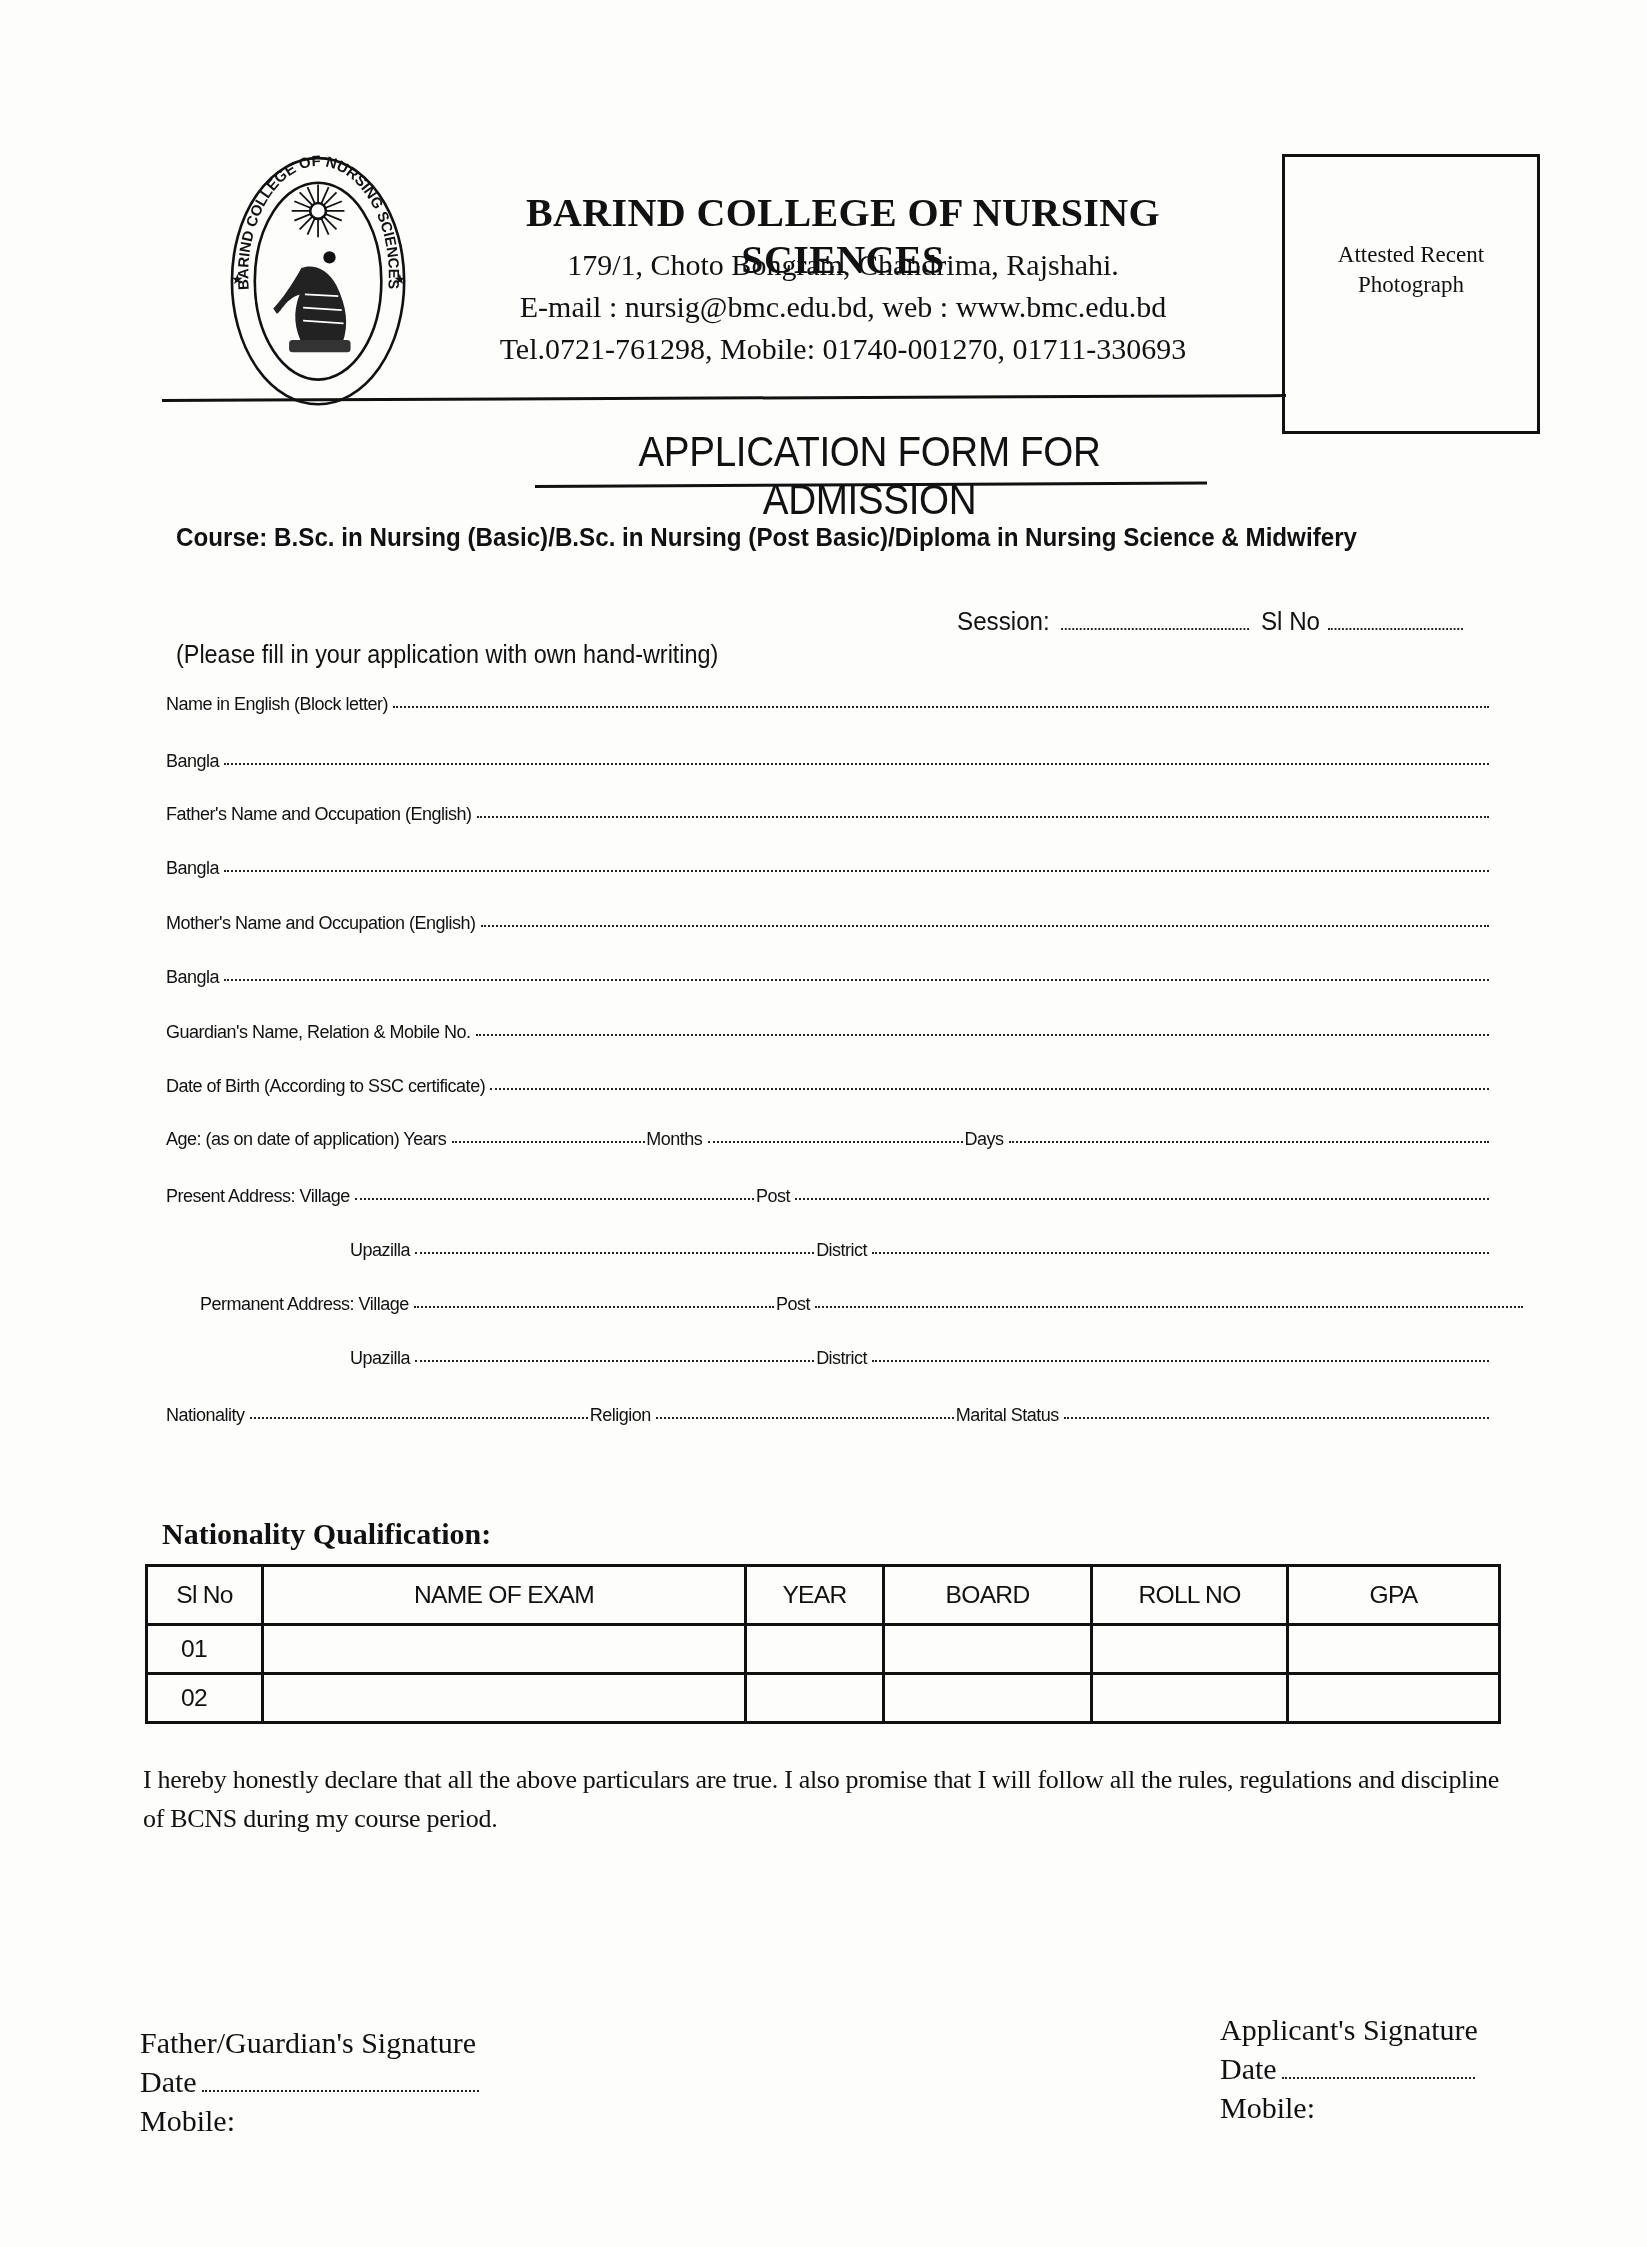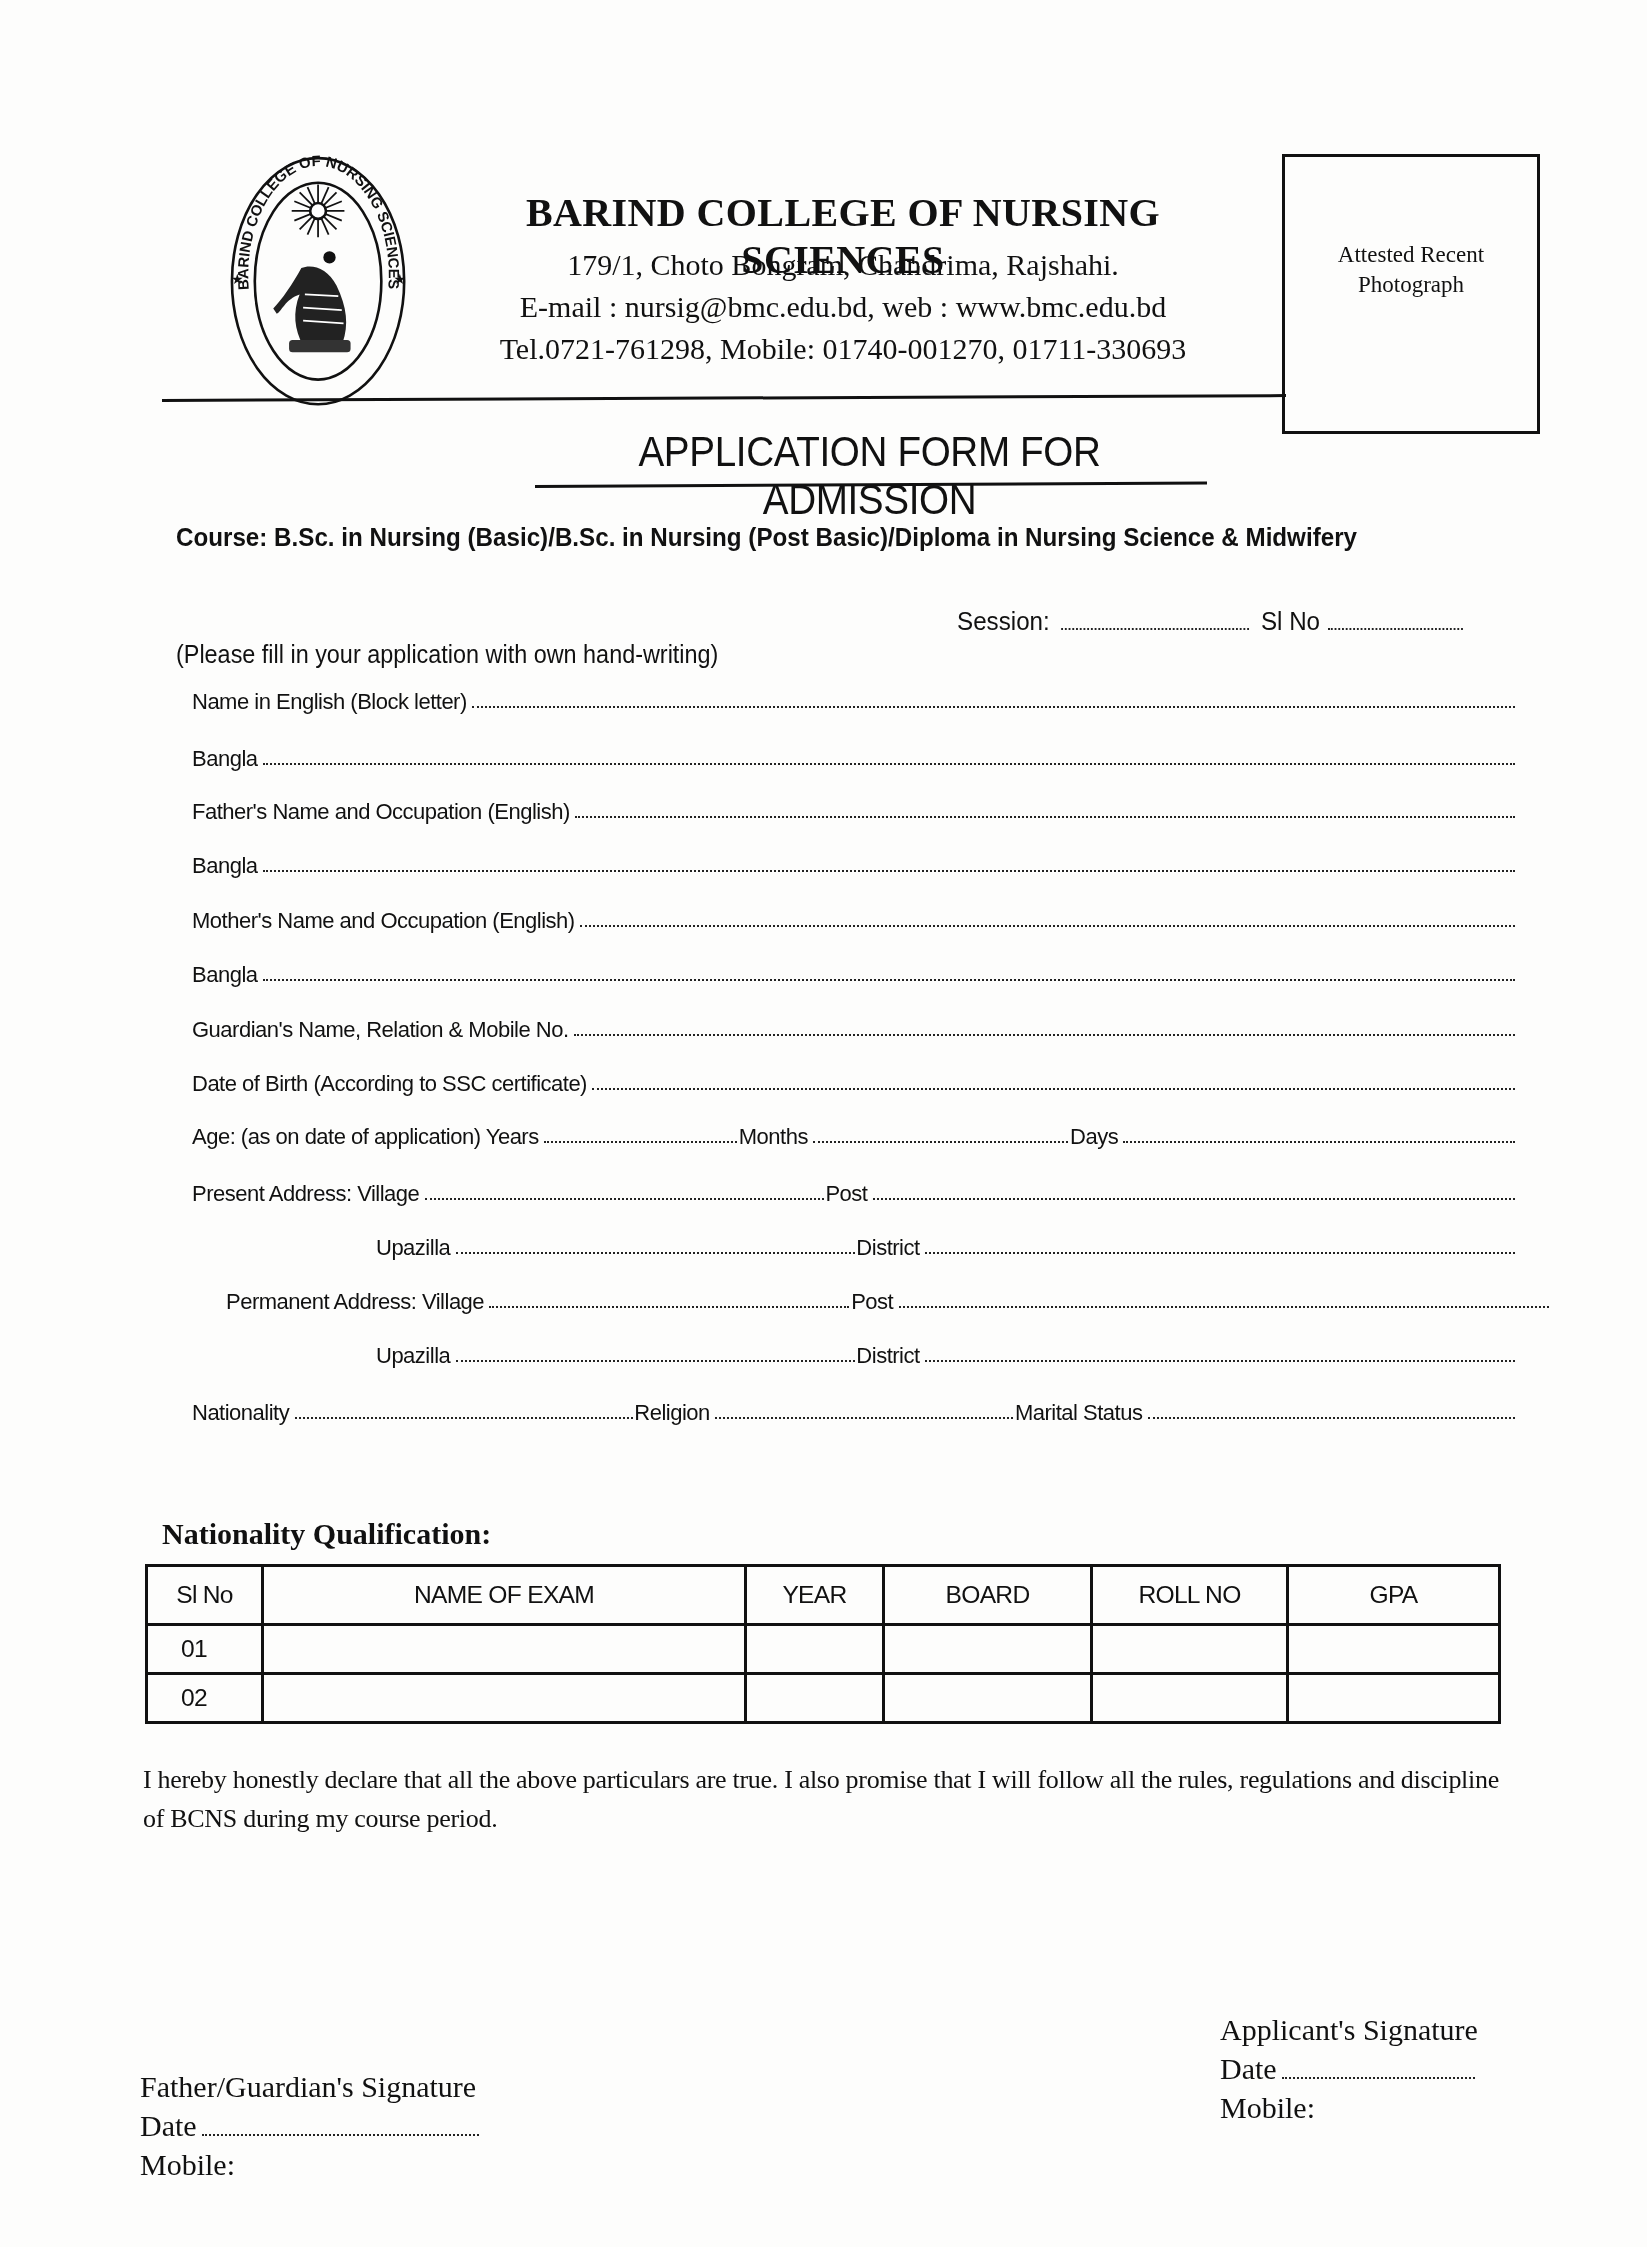--- a/index.html
+++ b/index.html
@@ -28,40 +28,40 @@
   #form-title { left:527px; top:428px; width:685px; text-align:center; font-size:42px; letter-spacing:-0.4px; transform:scaleX(0.92); transform-origin:center; }
   #form-title-underline { left:535px; top:485px; width:672px; height:0; border-top:3.5px solid #111; transform:rotate(-0.3deg); transform-origin:left; }
 
   #course { left:176px; top:522px; width:1317px; font-size:26px; font-weight:bold; transform:scaleX(0.93); transform-origin:left; white-space:nowrap; }
 
   
   #session-row { left:957px; top:606px; font-size:26px; white-space:nowrap; transform:scaleX(0.93); transform-origin:left; }
   #instruction { left:176px; top:639px; font-size:26px; white-space:nowrap; transform:scaleX(0.9); transform-origin:left; }
 
   
-  .row { position:absolute; left:192px; width:1325px; height:35px; display:flex; align-items:flex-end; font-size:22px; white-space:nowrap; }
+  .row { position:absolute; left:166px; width:1325px; height:35px; display:flex; align-items:flex-end; font-size:18px; white-space:nowrap; }
   .lbl { flex:none; padding-right:5.3px; letter-spacing:-0.5px; }
   .dots { flex:1 1 auto; border-bottom:2.6px dotted #222; height:0; margin-bottom:7px; margin-right:1.8px; }
   .dots.fixed { flex:none; }
   .indent { margin-left:184px; }
 
   
   #edu-heading { left:162px; top:1517px; font-size:30px; font-weight:bold; }
   #edu-table { left:145px; top:1564px; width:1356px; border-collapse:collapse; font-size:24.6px; }
   #edu-table th, #edu-table td { border:3.1px solid #111; text-align:center; font-weight:normal; letter-spacing:-0.7px; }
   #edu-table th { height:54px; }
   #edu-table td { height:44px; }
   #edu-table td.sl { text-align:left; padding-left:33px; }
 
   
   #declaration { left:143px; top:1760px; width:1369px; font-size:26px; line-height:39px; letter-spacing:-0.3px; }
 
   
   .sig { font-size:30px; line-height:39px; }
-  #sig-left { left:140px; top:2023px;margin-top:44px; }
+  #sig-left { left:140px; top:2023px; }
   #sig-right { left:1220px; top:2010px; }
   .sig .dots-inline { display:inline-block; border-bottom:2.6px dotted #222; vertical-align:baseline; margin-left:5.3px; }
 </style>
 </head>
 <body>
 
 <svg id="logo" class="abs" viewBox="0 0 215 305">
   <defs>
     <path id="ringpath" d="M 30 180 A 80 125 0 1 1 185 180"></path>
   </defs>

